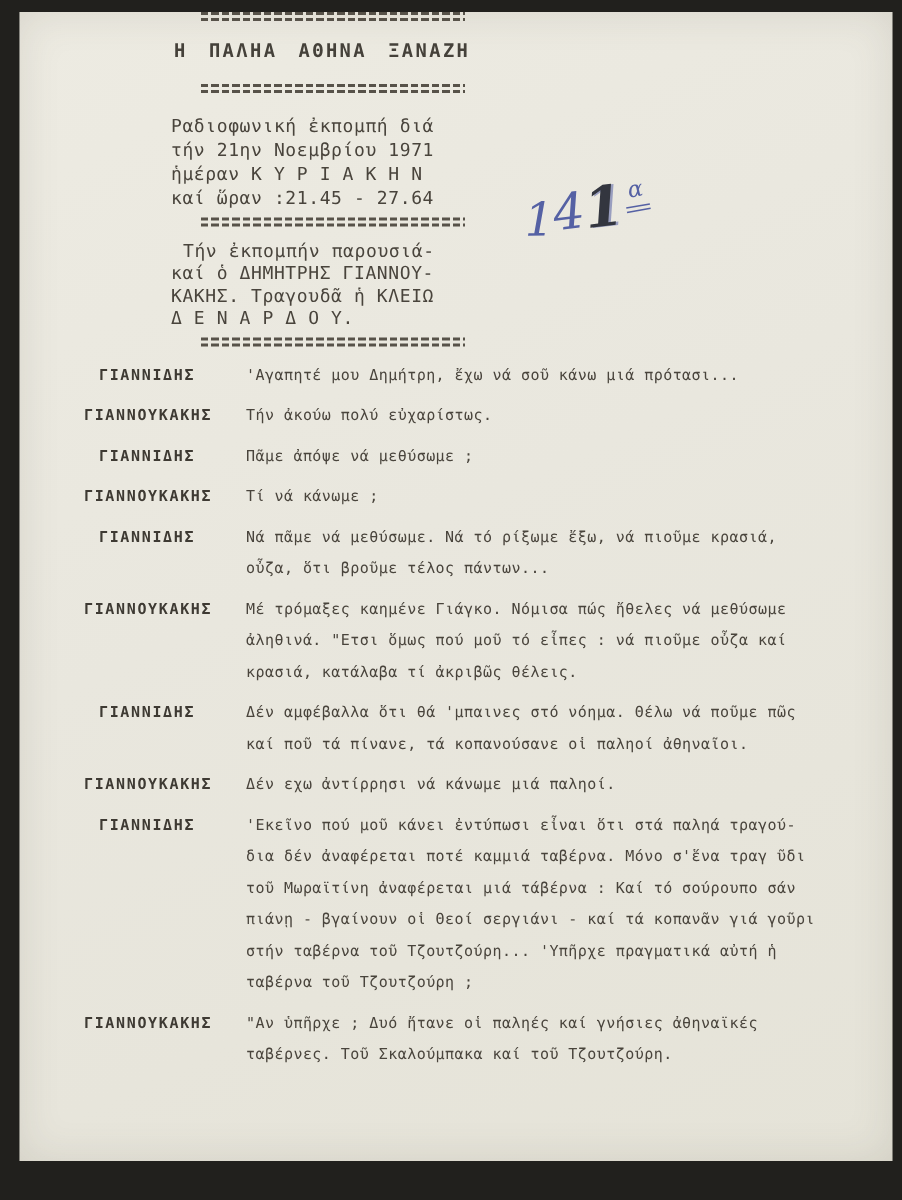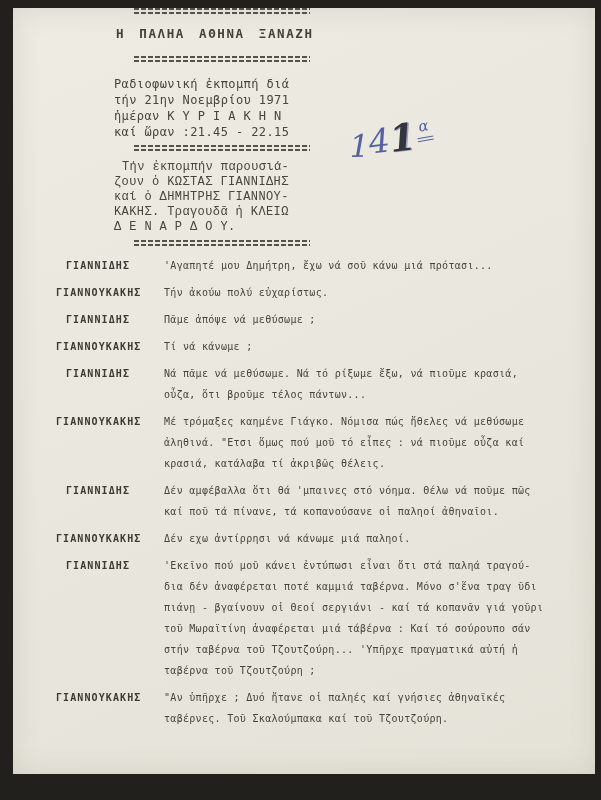--- a/index.html
+++ b/index.html
@@ -25,21 +25,21 @@
     margin:12px 0 0 103px;
     font-size:12.5px;font-weight:bold;color:#45413a;
     letter-spacing:1.6px;word-spacing:5px;line-height:16px;
   }
   .rule.r2{margin-top:14px;}
   .blockpara{margin:14px 0 0 101px;color:#49443c;}
   .blockpara .bl{font-size:12px;line-height:16px;letter-spacing:.4px;white-space:pre;}
   .blockpara.p2 .bl{line-height:15px;}
   .blockpara .bl.ind{padding-left:8px;}
   .rule.r3{margin-top:5px;}
-  .blockpara.p2{margin-top:9px;font-family:Liberation Mono, monospace;}
+  .blockpara.p2{margin-top:9px;}
   .rule.r4{margin-top:5px;}
   .dialogue{margin-top:9px;padding-left:43px;}
   .row{display:flex;margin-bottom:6px;}
   .speaker{
     flex:none;width:108px;font-size:10px;font-weight:bold;
     letter-spacing:1.1px;line-height:21px;color:#3e3a33;white-space:nowrap;
   }
   .row.ind .speaker{width:98px;padding-left:10px;}
   .dtext{flex:1;color:#49443c;}
   .ln{font-size:10px;line-height:21px;letter-spacing:.3px;white-space:nowrap;}
@@ -72,28 +72,27 @@
   <div class="rule r1"></div>
 
   <div class="title">Η  ΠΑΛΗΑ  ΑΘΗΝΑ  ΞΑΝΑΖΗ</div>
 
   <div class="rule r2"></div>
 
   <div class="blockpara p1">
     <div class="bl">Ραδιοφωνική ἐκπομπή διά</div>
     <div class="bl">τήν 21ην Νοεμβρίου 1971</div>
     <div class="bl">ἡμέραν Κ Υ Ρ Ι Α Κ Η Ν</div>
-    <div class="bl">καί ὥραν :21.45 - 22.15</div>
+    <div class="bl">καί ὥραν :21.45 - 27.64</div>
   </div>
 
   <div class="rule r3"></div>
 
   <div class="blockpara p2">
     <div class="bl ind">Τήν ἐκπομπήν παρουσιά-</div>
-    <div class="bl">ζουν ὁ ΚΩΣΤΑΣ ΓΙΑΝΝΙΔΗΣ</div>
     <div class="bl">καί ὁ ΔΗΜΗΤΡΗΣ ΓΙΑΝΝΟΥ-</div>
     <div class="bl">ΚΑΚΗΣ. Τραγουδᾶ ἡ ΚΛΕΙΩ</div>
     <div class="bl">Δ Ε Ν Α Ρ Δ Ο Υ.</div>
   </div>
 
   <div class="rule r4"></div>
 
   <div class="dialogue">
 
     <div class="row ind">
@@ -154,22 +153,22 @@
       <div class="dtext">
         <div class="ln">Δέν εχω ἀντίρρησι νά κάνωμε μιά παληοί.</div>
       </div>
     </div>
 
     <div class="row ind">
       <div class="speaker">ΓΙΑΝΝΙΔΗΣ</div>
       <div class="dtext">
         <div class="ln">'Εκεῖνο πού μοῦ κάνει ἐντύπωσι εἶναι ὅτι στά παληά τραγού-</div>
         <div class="ln">δια δέν ἀναφέρεται ποτέ καμμιά ταβέρνα. Μόνο σ'ἕνα τραγ ῦδι</div>
+        <div class="ln">τοῦ Μωραϊτίνη ἀναφέρεται μιά τάβέρνα : Καί τό σούρουπο σάν</div>
         <div class="ln">πιάνῃ - βγαίνουν οἱ Θεοί σεργιάνι - καί τά κοπανᾶν γιά γοῦρι</div>
-        <div class="ln">τοῦ Μωραϊτίνη ἀναφέρεται μιά τάβέρνα : Καί τό σούρουπο σάν</div>
         <div class="ln">στήν ταβέρνα τοῦ Τζουτζούρη... 'Υπῆρχε πραγματικά αὐτή ἡ</div>
         <div class="ln">ταβέρνα τοῦ Τζουτζούρη ;</div>
       </div>
     </div>
 
     <div class="row">
       <div class="speaker">ΓΙΑΝΝΟΥΚΑΚΗΣ</div>
       <div class="dtext">
         <div class="ln">"Αν ὑπῆρχε ; Δυό ἤτανε οἱ παληές καί γνήσιες ἀθηναϊκές</div>
         <div class="ln">ταβέρνες. Τοῦ Σκαλούμπακα καί τοῦ Τζουτζούρη.</div>

